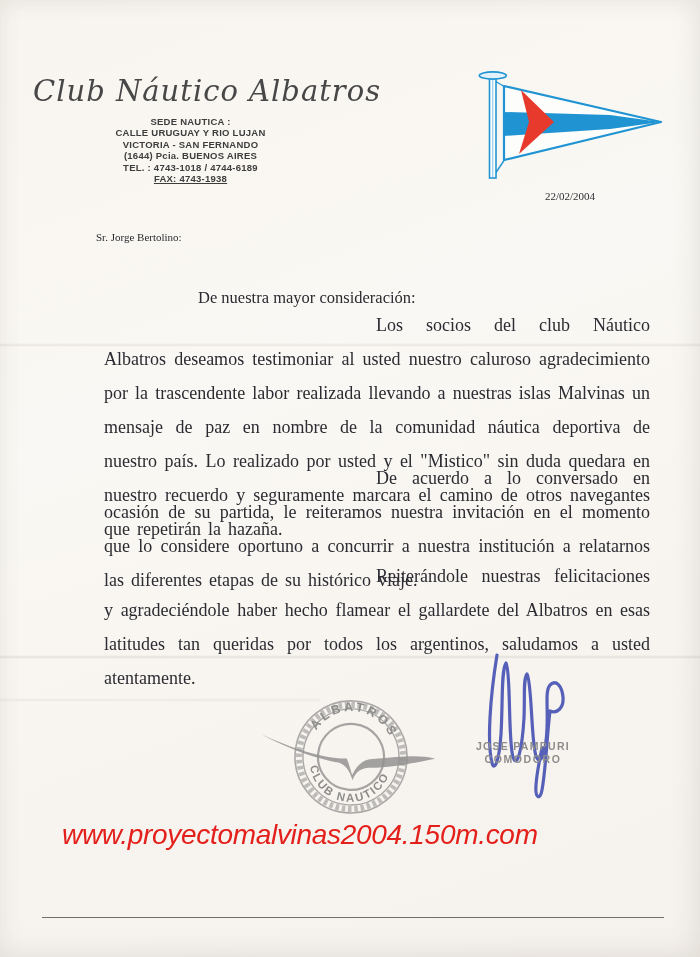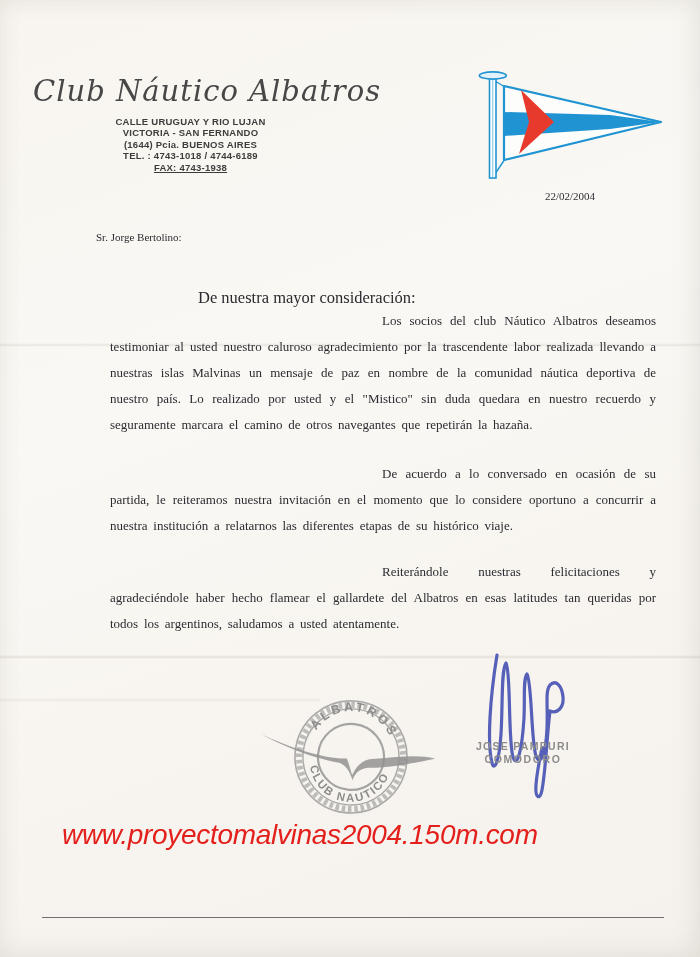--- a/index.html
+++ b/index.html
@@ -52,22 +52,22 @@
   .recipient {
     position: absolute; left: 96px; top: 231px;
     font-size: 11px; color: #2a2a30;
   }
   .salutation {
     position: absolute; left: 198px; top: 288px;
     font-size: 16.5px; color: #2a2a30;
   }
 
   .para {
-    position: absolute; left: 110px; width: 546px;
-    font-size: 13px; line-height: 26px;
+    position: absolute; left: 104px; width: 546px;
+    font-size: 18px; line-height: 34px;
     color: #2b2b31;
     text-align: justify; text-indent: 272px;
     word-spacing: 2.5px;
   }
   .para-1 { top: 308px; }
   .para-2 { top: 461px; }
   .para-3 { top: 559px; }
 
   .signature-svg { position: absolute; left: 468px; top: 638px; }
 
@@ -106,20 +106,21 @@
 
 <div class="page">
 
   <div class="crease crease-1"></div>
   <div class="crease crease-2"></div>
   <div class="crease crease-3"></div>
 
   <div class="club-name">Club Náutico Albatros</div>
 
   <div class="address">
+    <span class="line">SEDE NAUTICA :</span>
     <span class="line">CALLE URUGUAY Y RIO LUJAN</span>
     <span class="line">VICTORIA - SAN FERNANDO</span>
     <span class="line">(1644)  Pcia. BUENOS AIRES</span>
     <span class="line">TEL. :  4743-1018 / 4744-6189</span>
     <span class="line fax">FAX: 4743-1938</span>
   </div>
 
   <svg class="burgee" width="205" height="125" viewBox="0 0 205 125">
 
     <line x1="27" y1="17" x2="37" y2="23" stroke="#2094d2" stroke-width="1.4"></line>

